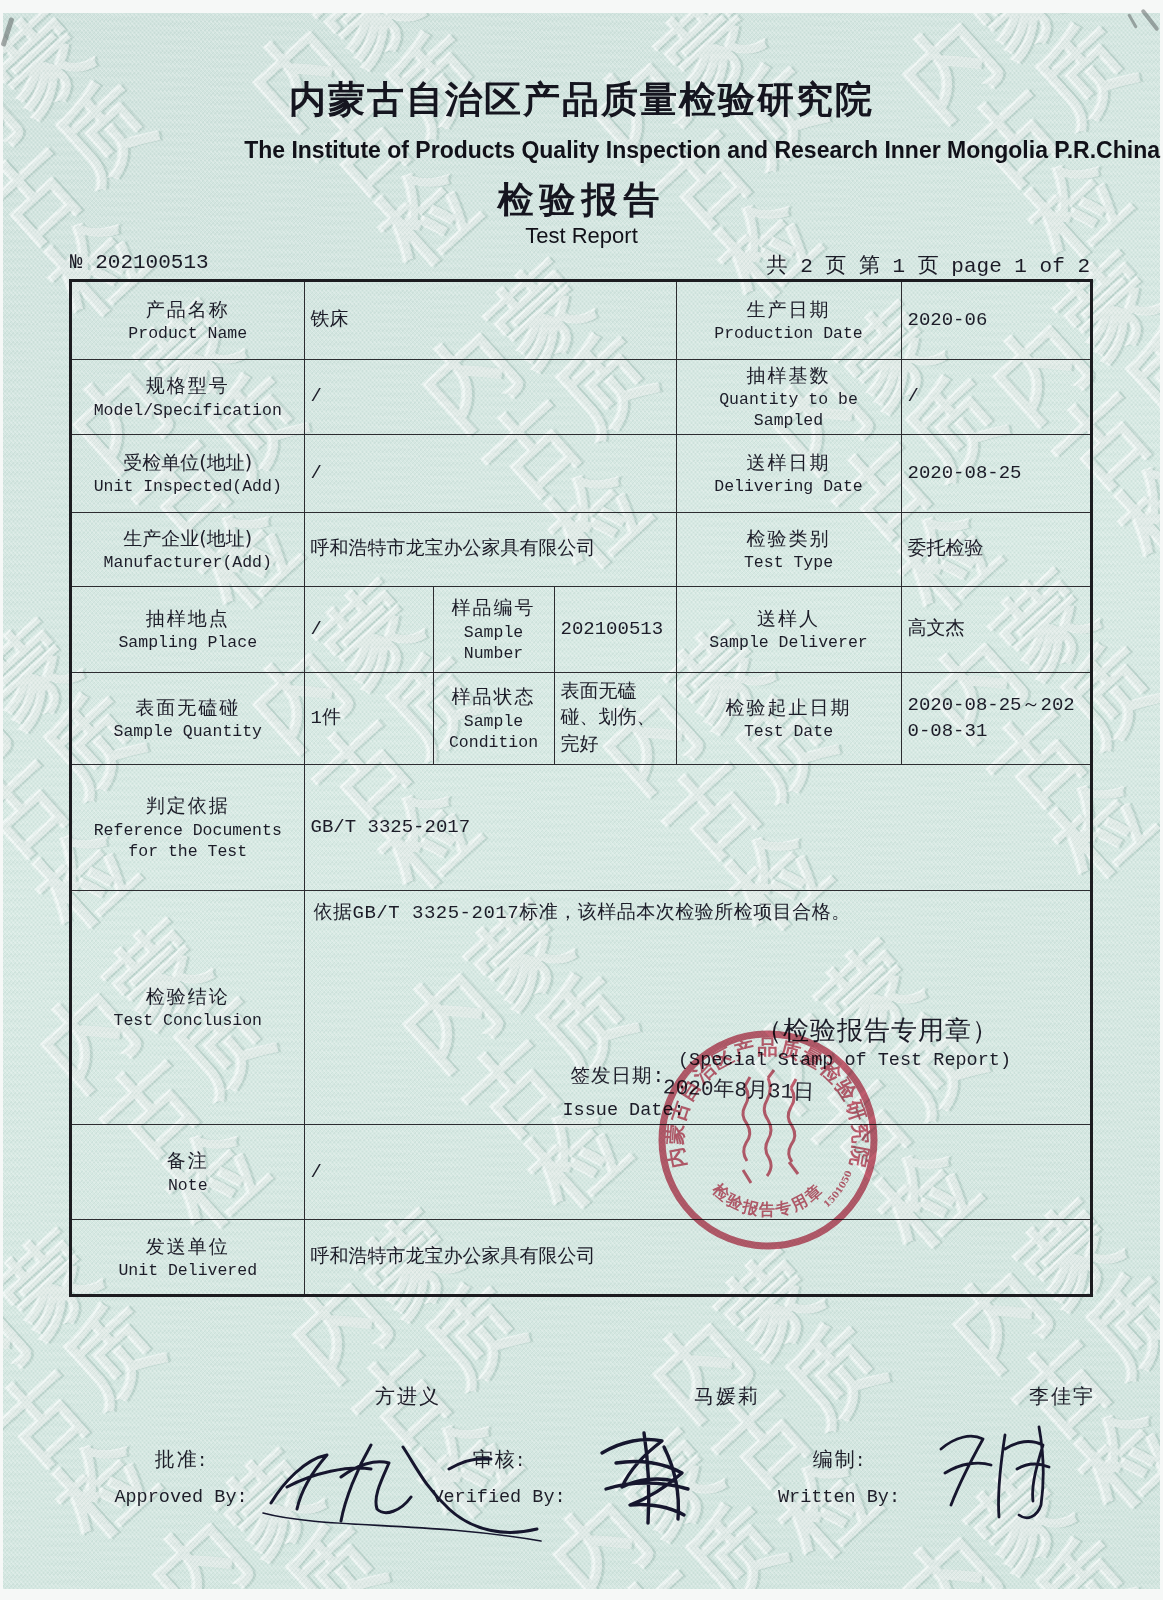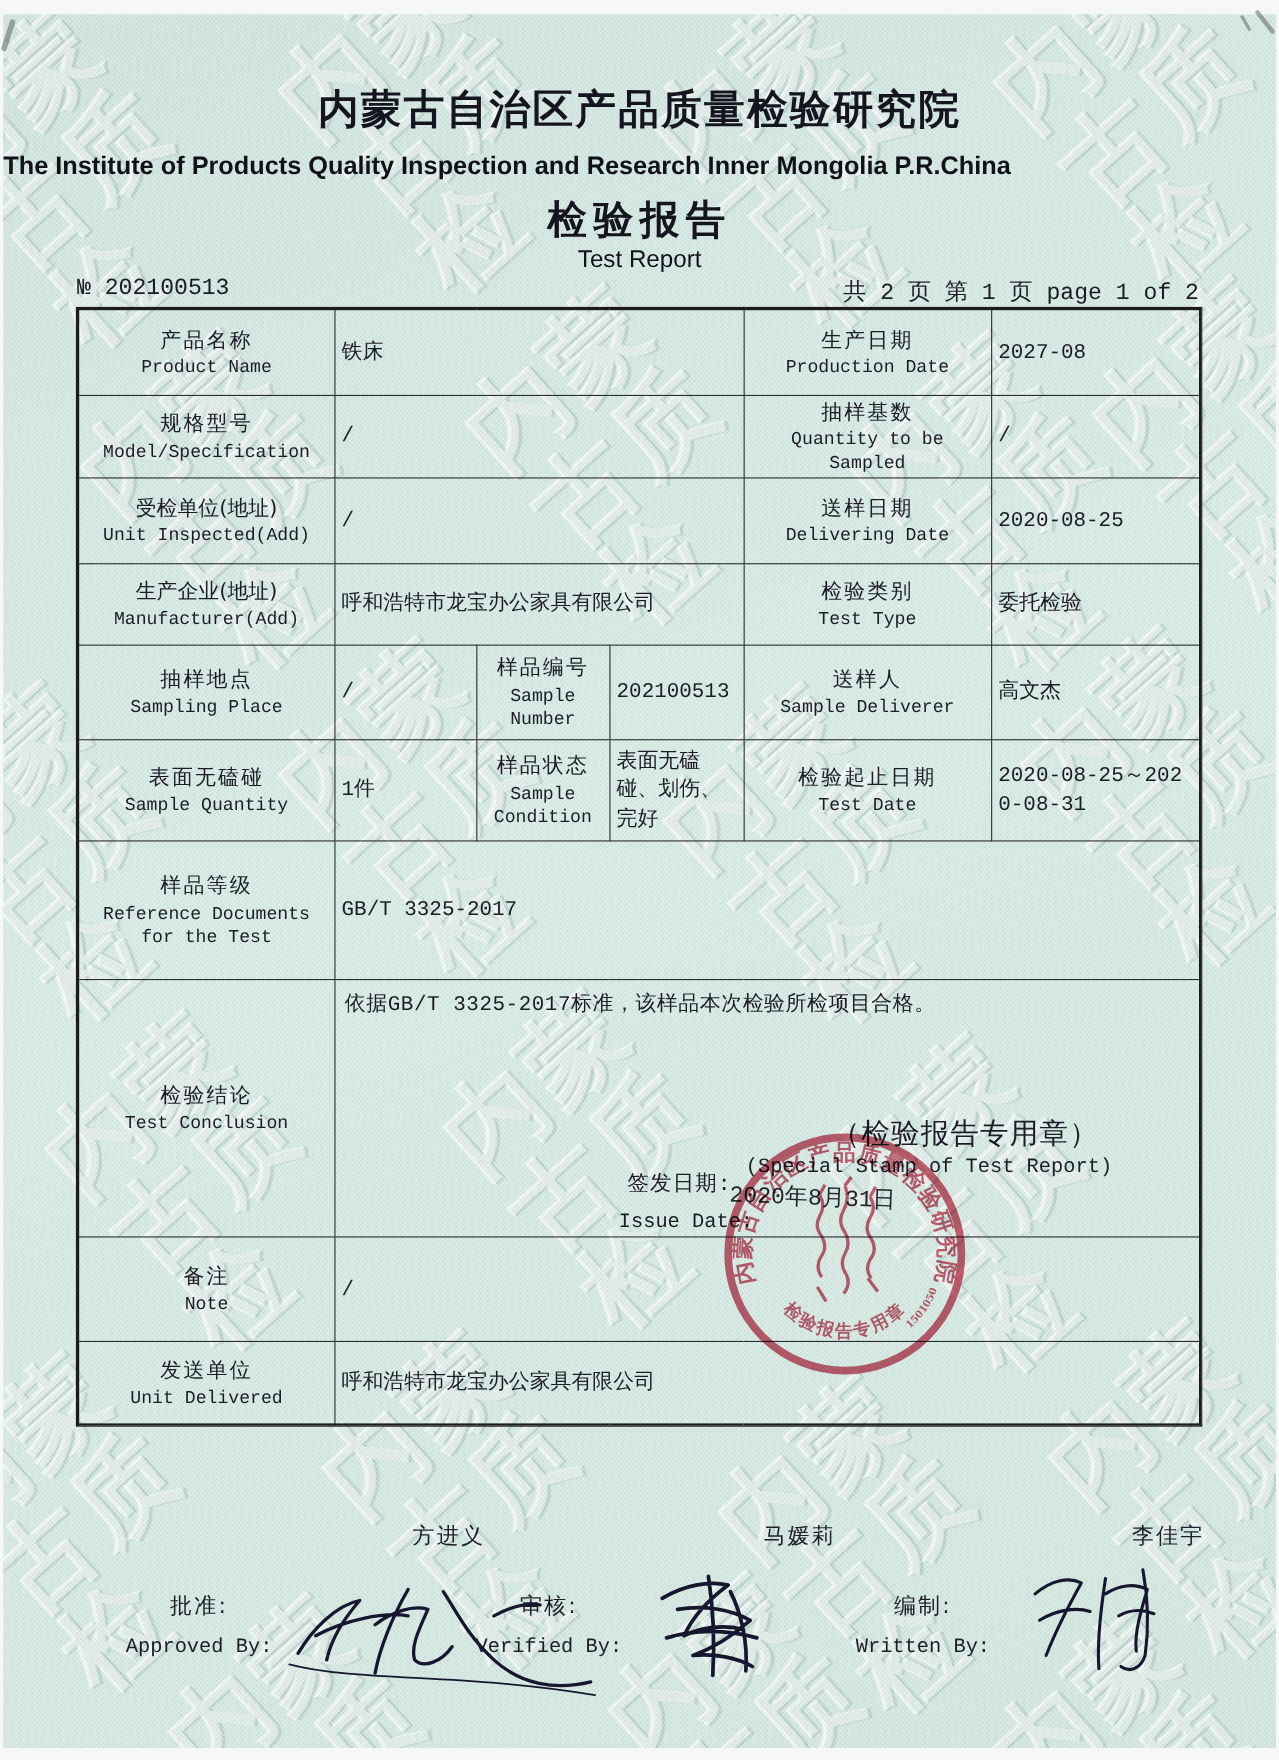--- a/index.html
+++ b/index.html
@@ -42,21 +42,21 @@
   .wm:nth-of-type(21){left:600px;top:1428px}.wm:nth-of-type(22){left:950px;top:1462px}
   
   .mark{position:absolute;background:#565c5b;opacity:.5;border-radius:2px;}
   .mark.m1{left:2px;top:4px;width:5px;height:30px;transform:rotate(18deg);}
   .mark.m2{right:8px;top:-6px;width:4px;height:26px;transform:rotate(-38deg);}
   .mark.m3{right:26px;top:0px;width:3px;height:16px;transform:rotate(-30deg);}
 
   
   .org-cn{position:absolute;top:62px;left:0;width:100%;text-align:center;
     font-family:"DejaVu Serif",serif;font-weight:bold;font-size:37px;letter-spacing:2px;color:#15151f;}
-  .org-en{position:absolute;top:124px;left:0;width:100%;text-align:left;
+  .org-en{position:absolute;top:124px;left:0;width:100%;text-align:right;
     font-family:"Liberation Sans",sans-serif;font-weight:bold;font-size:23px;color:#111119;}
   .title-cn{position:absolute;top:163px;left:0;width:100%;text-align:center;
     font-family:"DejaVu Serif",serif;font-weight:bold;font-size:36px;letter-spacing:6px;color:#15151f;}
   .title-en{position:absolute;top:210px;left:0;width:100%;text-align:center;
     font-family:"Liberation Sans",sans-serif;font-weight:normal;font-size:22px;color:#111119;}
   .meta{position:absolute;top:238px;left:67px;right:70px;display:flex;justify-content:space-between;
     font-family:"Liberation Mono","DejaVu Sans",monospace;font-size:21px;color:#1b1b26;}
 
   
   table.report{
@@ -158,21 +158,21 @@
         <tr class="r1">
       <td class="lbl">
         <div class="cn">产品名称</div>
         <div class="en">Product Name</div>
       </td>
       <td class="val" colspan="3">铁床</td>
       <td class="lbl">
         <div class="cn">生产日期</div>
         <div class="en">Production Date</div>
       </td>
-      <td class="val">2027-08</td>
+      <td class="val">2020-06</td>
     </tr>
     <tr class="r2">
       <td class="lbl">
         <div class="cn">规格型号</div>
         <div class="en">Model/Specification</div>
       </td>
       <td class="val" colspan="3">/</td>
       <td class="lbl">
         <div class="cn">抽样基数</div>
         <div class="en">Quantity to be Sampled</div>
@@ -232,21 +232,21 @@
       </td>
       <td class="val">表面无磕碰、划伤、完好</td>
       <td class="lbl">
         <div class="cn">检验起止日期</div>
         <div class="en">Test Date</div>
       </td>
       <td class="val">2020-08-25～2020-08-31</td>
     </tr>
     <tr class="r8">
       <td class="lbl">
-        <div class="cn">样品等级</div>
+        <div class="cn">判定依据</div>
         <div class="en">Reference Documents for the Test</div>
       </td>
       <td class="val" colspan="5">GB/T 3325-2017</td>
     </tr>
     <tr class="r9">
       <td class="lbl">
         <div class="cn">检验结论</div>
         <div class="en">Test Conclusion</div>
       </td>
       <td class="val top" colspan="5" style="padding-top:0">

